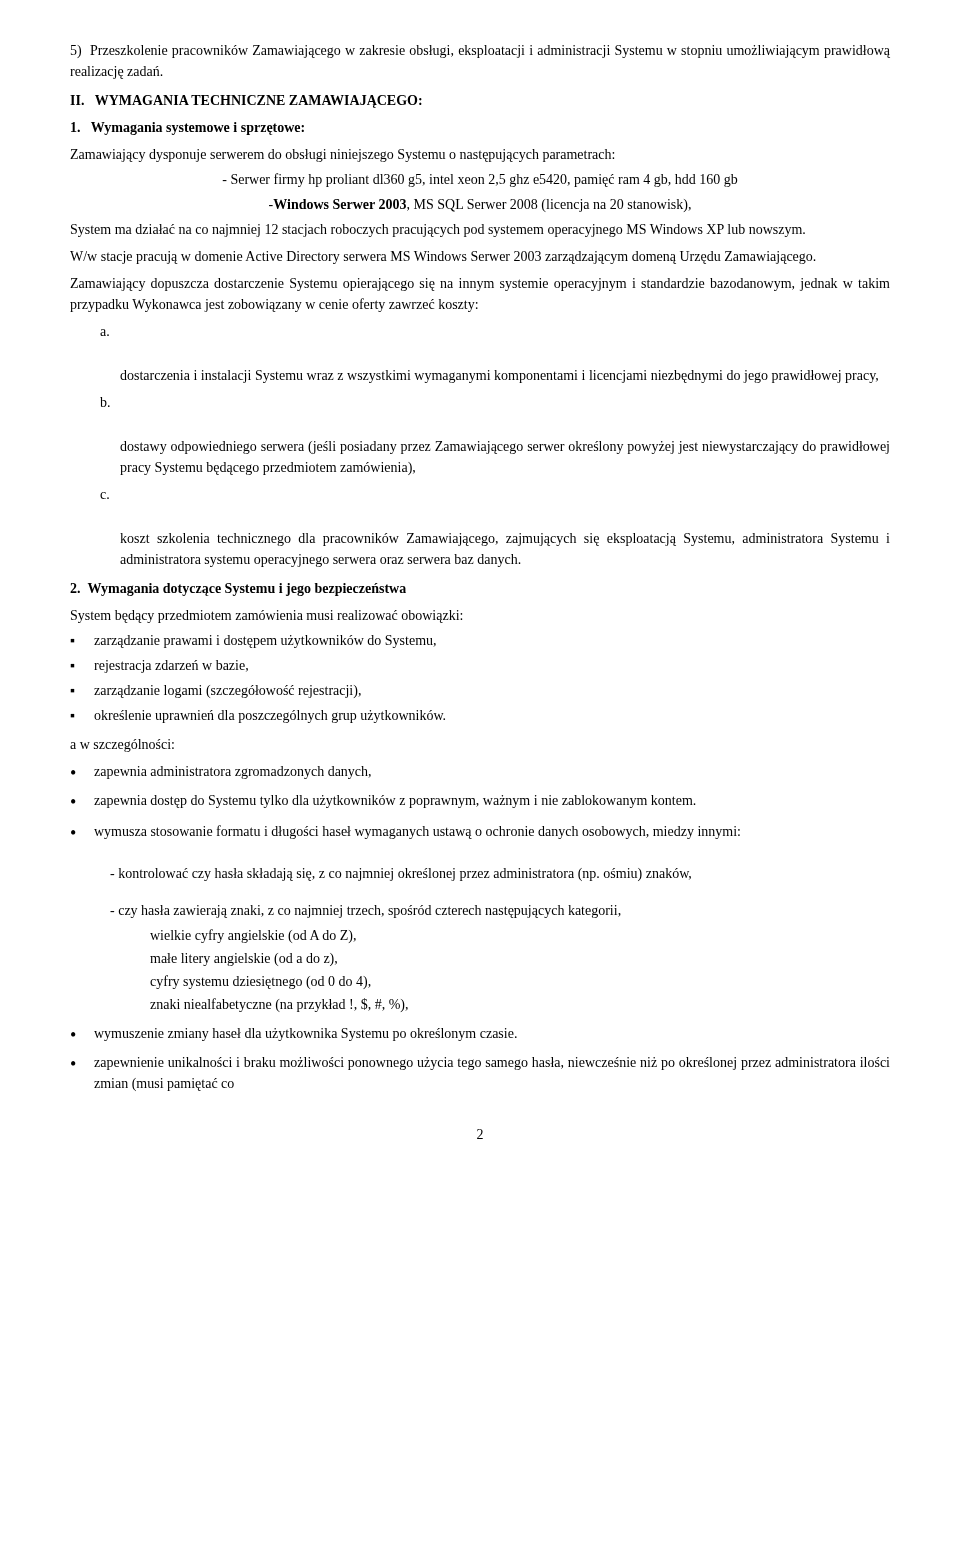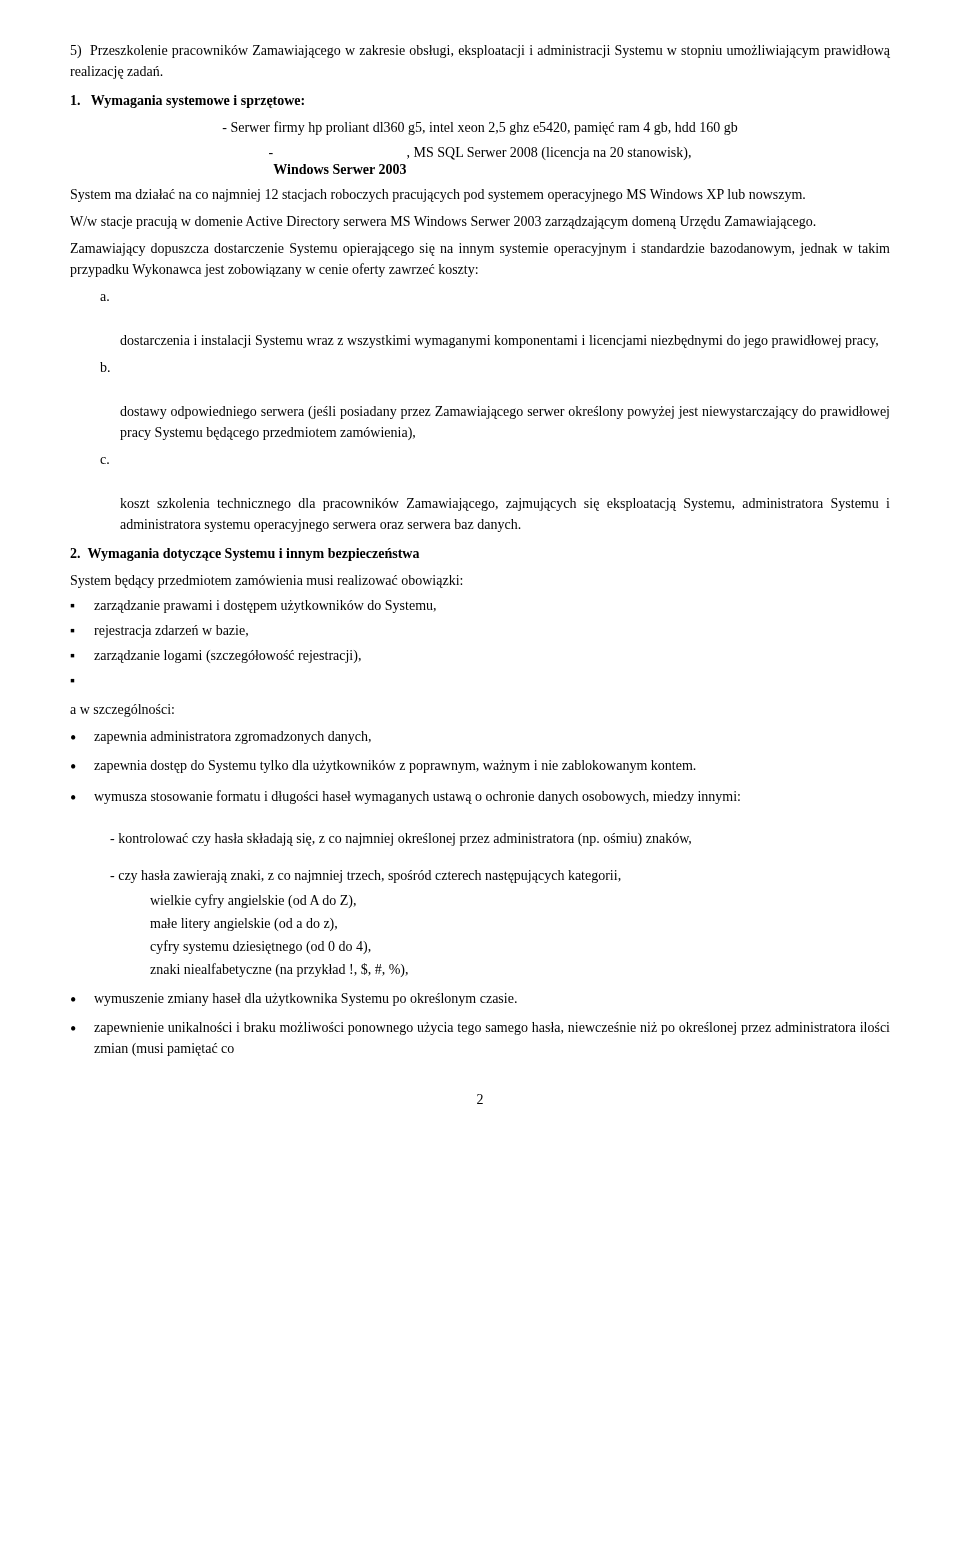--- a/index.html
+++ b/index.html
@@ -55,21 +55,20 @@
     .list-item-alpha .alpha-label {
       min-width: 20px;
       font-weight: normal;
     }
     .list-item-alpha .alpha-content {
       text-align: justify;
       margin-top: 44px;
     }
     .bold {
       font-weight: bold;
-      margin-top: 17px;
     }
     .page-number {
       text-align: center;
       margin-top: 30px;
       font-size: 14px;
     }
     .dash-item {
       display: flex;
       align-items: flex-start;
       margin-bottom: 4px;
@@ -93,23 +92,25 @@
     .mb6 { margin-bottom: 6px; }
     .mb8 { margin-bottom: 8px; }
   </style>
 </head>
 <body>
 
 <div class="page-content">
 
   <p class="mb8">5)&nbsp; Przeszkolenie pracowników Zamawiającego w zakresie obsługi, eksploatacji i administracji Systemu w stopniu umożliwiającym prawidłową realizację zadań.</p>
 
+  <p class="section-heading mb6">II.&nbsp;&nbsp; WYMAGANIA TECHNICZNE ZAMAWIAJĄCEGO:</p>
 
   <p class="section-heading mb6">1.&nbsp;&nbsp; Wymagania systemowe i sprzętowe:</p>
 
+  <p class="mb4">Zamawiający dysponuje serwerem do obsługi niniejszego Systemu o następujących parametrach:</p>
 
   <div class="dash-item mb4">
     <span>- Serwer firmy hp proliant dl360 g5, intel xeon 2,5 ghz e5420, pamięć ram 4 gb, hdd 160 gb</span>
   </div>
 
   <div class="dash-item mb4">
     <span>- </span>
       <span class="bold">Windows Serwer 2003</span>
       <span>, MS SQL Serwer 2008 (licencja na 20 stanowisk),</span>
   </div>
@@ -130,21 +131,21 @@
     <span class="alpha-content">dostawy odpowiedniego serwera (jeśli posiadany przez Zamawiającego serwer określony powyżej jest niewystarczający do prawidłowej pracy Systemu będącego przedmiotem zamówienia),</span>
   </div>
 
   <div class="list-item-alpha mb8">
     <span class="alpha-label">c.</span>
     <span class="alpha-content">koszt szkolenia technicznego dla pracowników Zamawiającego, zajmujących się eksploatacją Systemu, administratora Systemu i administratora systemu operacyjnego serwera oraz serwera baz danych.</span>
   </div>
 
   <p class="mb6">
     <span class="section-num">2.</span>&nbsp;
-    <span class="bold">Wymagania dotyczące Systemu i innym bezpieczeństwa</span>
+    <span class="bold">Wymagania dotyczące Systemu i jego bezpieczeństwa</span>
   </p>
 
   <p class="mb4">System będący przedmiotem zamówienia musi realizować obowiązki:</p>
 
   <div class="list-item-bullet mb4">
     <span class="bullet-sq">▪</span>
     <span>zarządzanie prawami i dostępem użytkowników do Systemu,</span>
   </div>
 
   <div class="list-item-bullet mb4">
@@ -152,20 +153,21 @@
     <span>rejestracja zdarzeń w bazie,</span>
   </div>
 
   <div class="list-item-bullet mb4">
     <span class="bullet-sq">▪</span>
     <span>zarządzanie logami (szczegółowość rejestracji),</span>
   </div>
 
   <div class="list-item-bullet mb8">
     <span class="bullet-sq">▪</span>
+    <span>określenie uprawnień dla poszczególnych grup użytkowników.</span>
   </div>
 
   <p class="mb6">a w szczególności:</p>
 
   <div class="list-item-bullet mb4">
     <span class="bullet">•</span>
     <span>zapewnia administratora zgromadzonych danych,</span>
   </div>
 
   <div class="list-item-bullet mb6">

